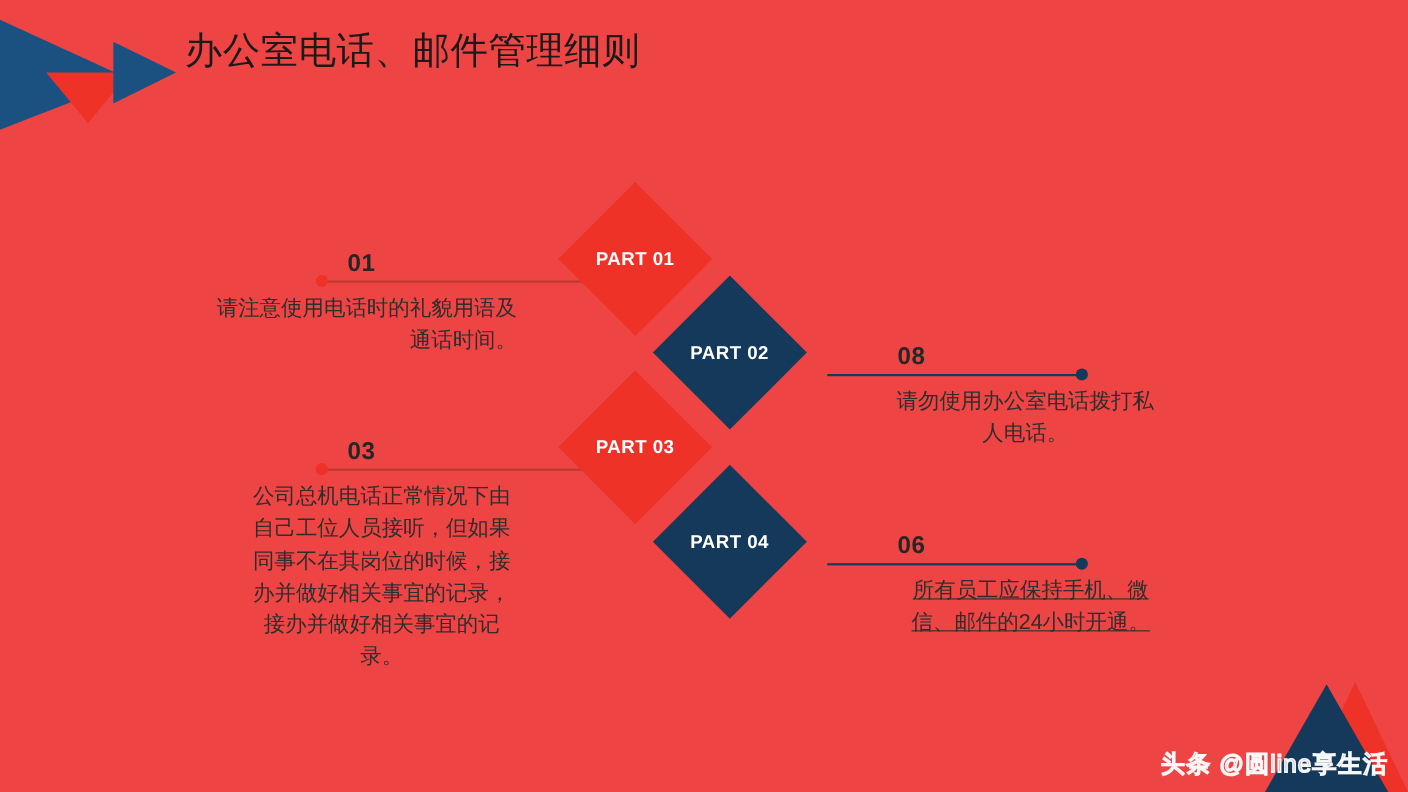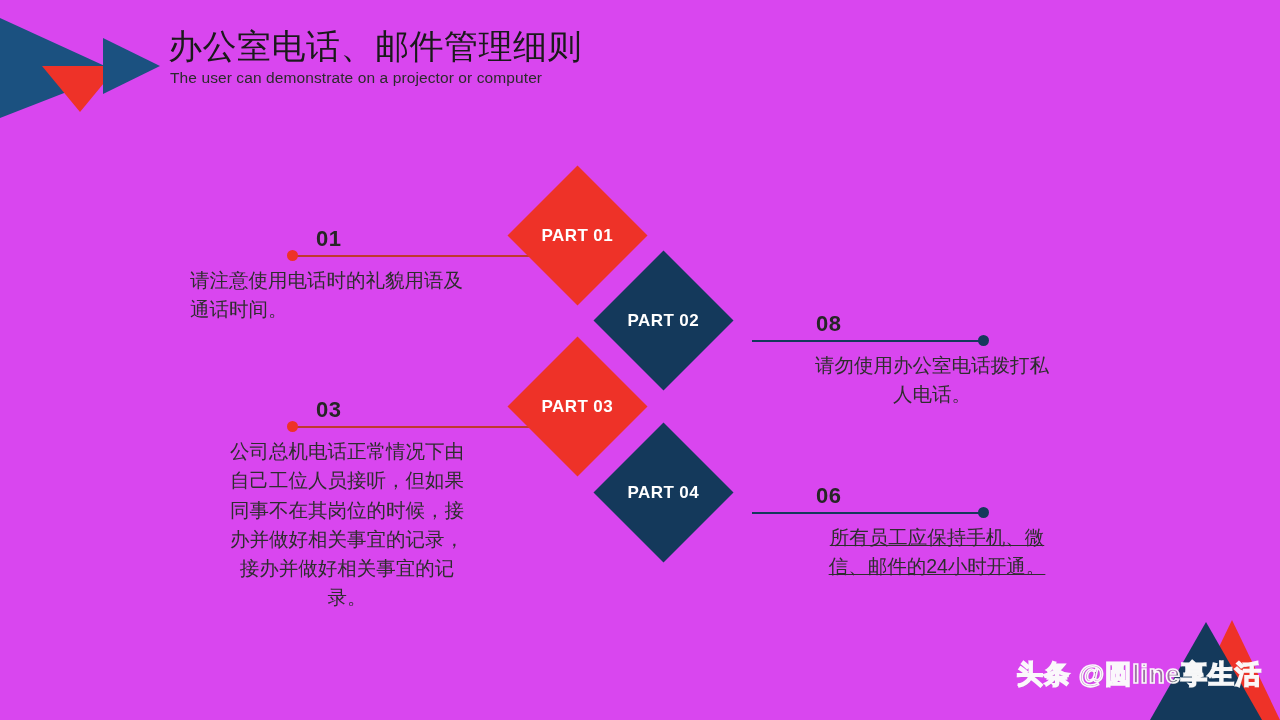--- a/index.html
+++ b/index.html
@@ -12,21 +12,21 @@
     width: 1280px;
     height: 720px;
     position: relative;
     overflow: hidden;
     font-family: "Liberation Sans", "DejaVu Sans", sans-serif;
     -webkit-font-smoothing: antialiased;
   }
   .slide {
     position: absolute;
     inset: 0;
-    background: #d946ef;
+    background: #ef4444;
   }
 
   
   .header-deco {
     position: absolute;
     left: 0;
     top: 0;
     width: 180px;
     height: 130px;
     pointer-events: none;
@@ -104,38 +104,38 @@
     color: #262626;
     letter-spacing: 0.5px;
   }
   .body-text {
     position: absolute;
     font-size: 19.5px;
     line-height: 1.5;
     color: #2e2e2e;
     font-weight: 400;
   }
-  .ta-right { }
+  .ta-right { text-align: right; }
   .ta-left  { text-align: center; }
 
   
   .corner-deco {
     position: absolute;
     right: 0;
     bottom: 0;
     width: 130px;
     height: 120px;
     pointer-events: none;
   }
   .watermark {
     position: absolute;
     right: 18px;
-    bottom: 28px;
-    font-size: 26px;
-    font-weight: bold;
+    bottom: 10px;
+    font-size: 22px;
+    font-weight: normal;
     color: rgba(255,255,255,0.05);
     letter-spacing: 1px;
     white-space: nowrap;
     -webkit-text-stroke: 1.6px rgba(255,255,255,0.95);
     text-shadow:
        0 0 1px rgba(120,120,120,0.55),
        1px 1px 0 rgba(140,140,140,0.35);
   }
 </style>
 </head>
@@ -145,21 +145,20 @@
 
   <svg class="header-deco" viewBox="0 0 180 130">
     <polygon points="0,18 118,72 0,118" fill="#1b5180"></polygon>
     <polygon points="48,68 118,68 118,112 48,112" fill="none"></polygon>
     <polygon points="42,66 118,66 80,112" fill="#ee3228"></polygon>
     <polygon points="103,38 160,66 103,94" fill="#1b5180"></polygon>
   </svg>
 
   <div class="header-text">
     <h1 class="slide-title">办公室电话、邮件管理细则</h1>
-    <div class="slide-subtitle">The user can demonstrate on a projector or computer</div>
   </div>
 
   <div class="diagram">
 
     <div class="conn conn-red" style="left:292px; top:255px; width:240px;"></div>
     <div class="dot dot-red" style="left:287px; top:250px;"></div>
     <div class="num" style="left:316px; top:226px;">01</div>
     <div class="body-text ta-right" style="left:190px; top:266px; width:280px;">请注意使用电话时的礼貌用语及通话时间。</div>
     <div class="diamond d-red" style="left:528px; top:186px; width:99px; height:99px;">
       <span class="dlabel">PART 01</span>

